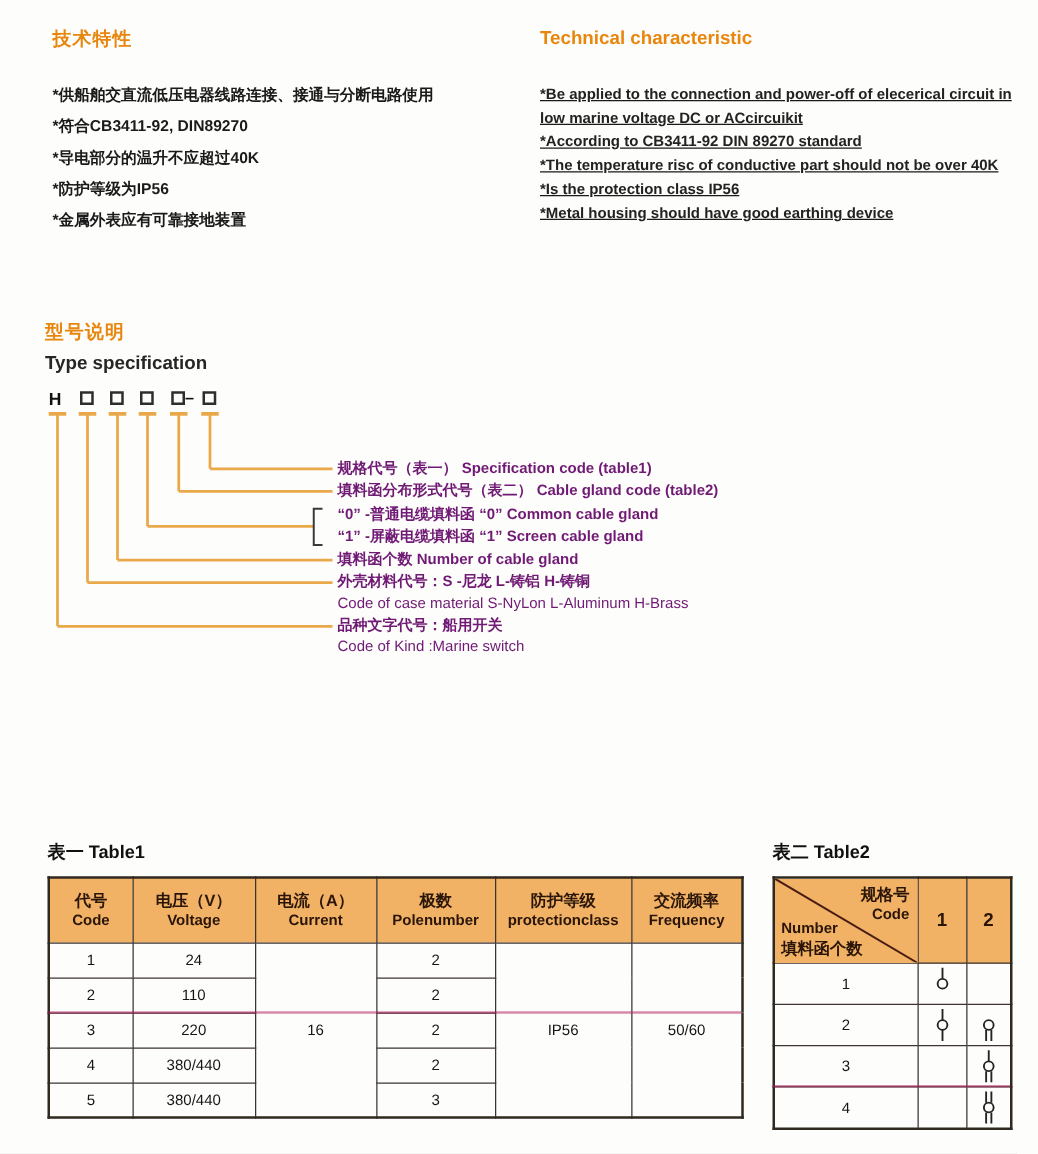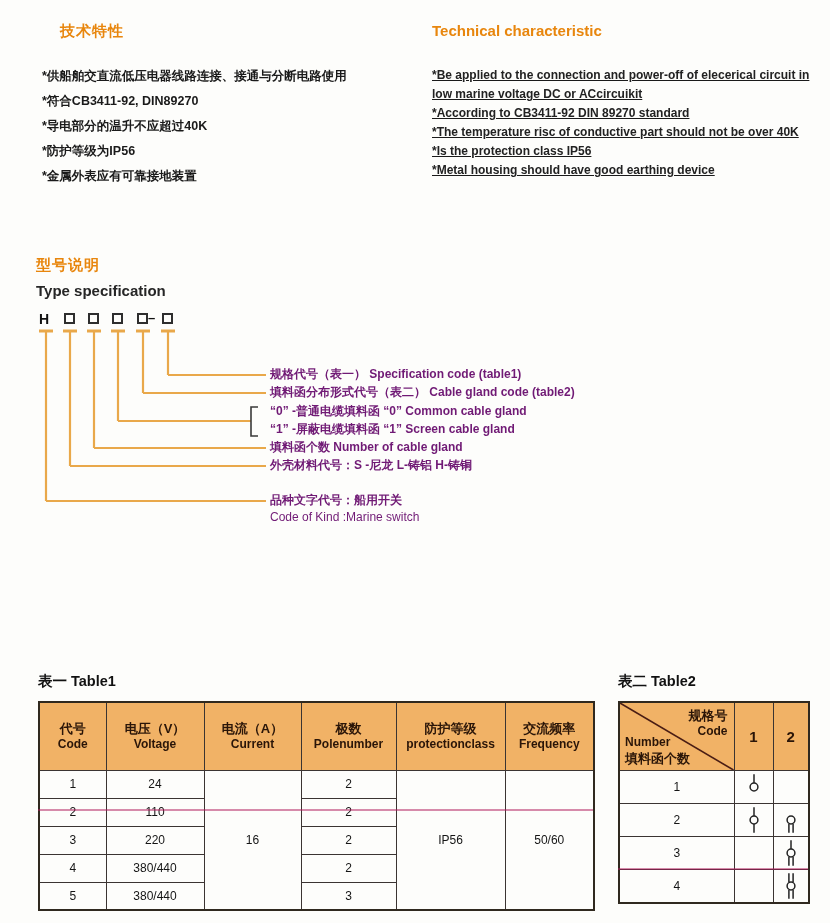--- a/index.html
+++ b/index.html
@@ -47,21 +47,21 @@
   .gland-sym{width:18px;height:30px;display:block;margin:0 auto;}
   .gland-sym circle,.gland-sym line{stroke:#232323;stroke-width:2;fill:none;}
   
   .artifact{position:absolute;height:2px;background:rgba(176,24,90,0.5);pointer-events:none;}
 </style>
 </head>
 <body>
 
 <div class="page">
 
-  <div class="orange-head" style="left:60px;top:22px;">技术特性</div>
+  <div class="orange-head" style="left:42px;top:22px;">技术特性</div>
   <div class="tech-cn">
     <div class="b">*供船舶交直流低压电器线路连接、接通与分断电路使用</div>
     <div class="b">*符合CB3411-92,  DIN89270</div>
     <div class="b">*导电部分的温升不应超过40K</div>
     <div class="b">*防护等级为IP56</div>
     <div class="b">*金属外表应有可靠接地装置</div>
   </div>
 
   <div class="orange-head" style="left:432px;top:22px;letter-spacing:0;">Technical characteristic</div>
   <div class="tech-en">
@@ -107,35 +107,36 @@
 
     <polyline class="bracket" points="222,81 215,81 215,110 222,110"></polyline>
   </svg>
 
   <div class="ts-label" style="top:366px;">规格代号（表一） Specification code (table1)</div>
   <div class="ts-label" style="top:384px;">填料函分布形式代号（表二） Cable gland code (table2)</div>
   <div class="ts-label" style="top:403px;">“0” -普通电缆填料函  “0” Common cable gland</div>
   <div class="ts-label" style="top:421px;">“1” -屏蔽电缆填料函  “1” Screen cable gland</div>
   <div class="ts-label" style="top:439px;">填料函个数  Number of cable gland</div>
   <div class="ts-label" style="top:457px;">外壳材料代号：S -尼龙 L-铸铝 H-铸铜</div>
+  <div class="ts-label en" style="top:475px;">Code of case material S-NyLon L-Aluminum H-Brass</div>
   <div class="ts-label" style="top:492px;">品种文字代号：船用开关</div>
   <div class="ts-label en" style="top:510px;">Code  of  Kind :Marine switch</div>
 
   <div class="tbl-title" style="left:38px;top:672px;">表一  Table1</div>
   <table class="dt t1" style="left:38px;top:701px;width:555px;">
     <colgroup>
       <col style="width:67px">
         <col style="width:98px">
         <col style="width:97px">
       <col style="width:95px">
         <col style="width:109px">
         <col style="width:89px">
     </colgroup>
     <tbody>
-        <tr style="height:68px;">
+        <tr style="height:52px;">
       <th>
             <div class="hcn">代号</div>
             <div class="hen">Code</div>
           </th>
       <th>
             <div class="hcn">电压（V）</div>
             <div class="hen">Voltage</div>
           </th>
       <th>
             <div class="hcn">电流（A）</div>

